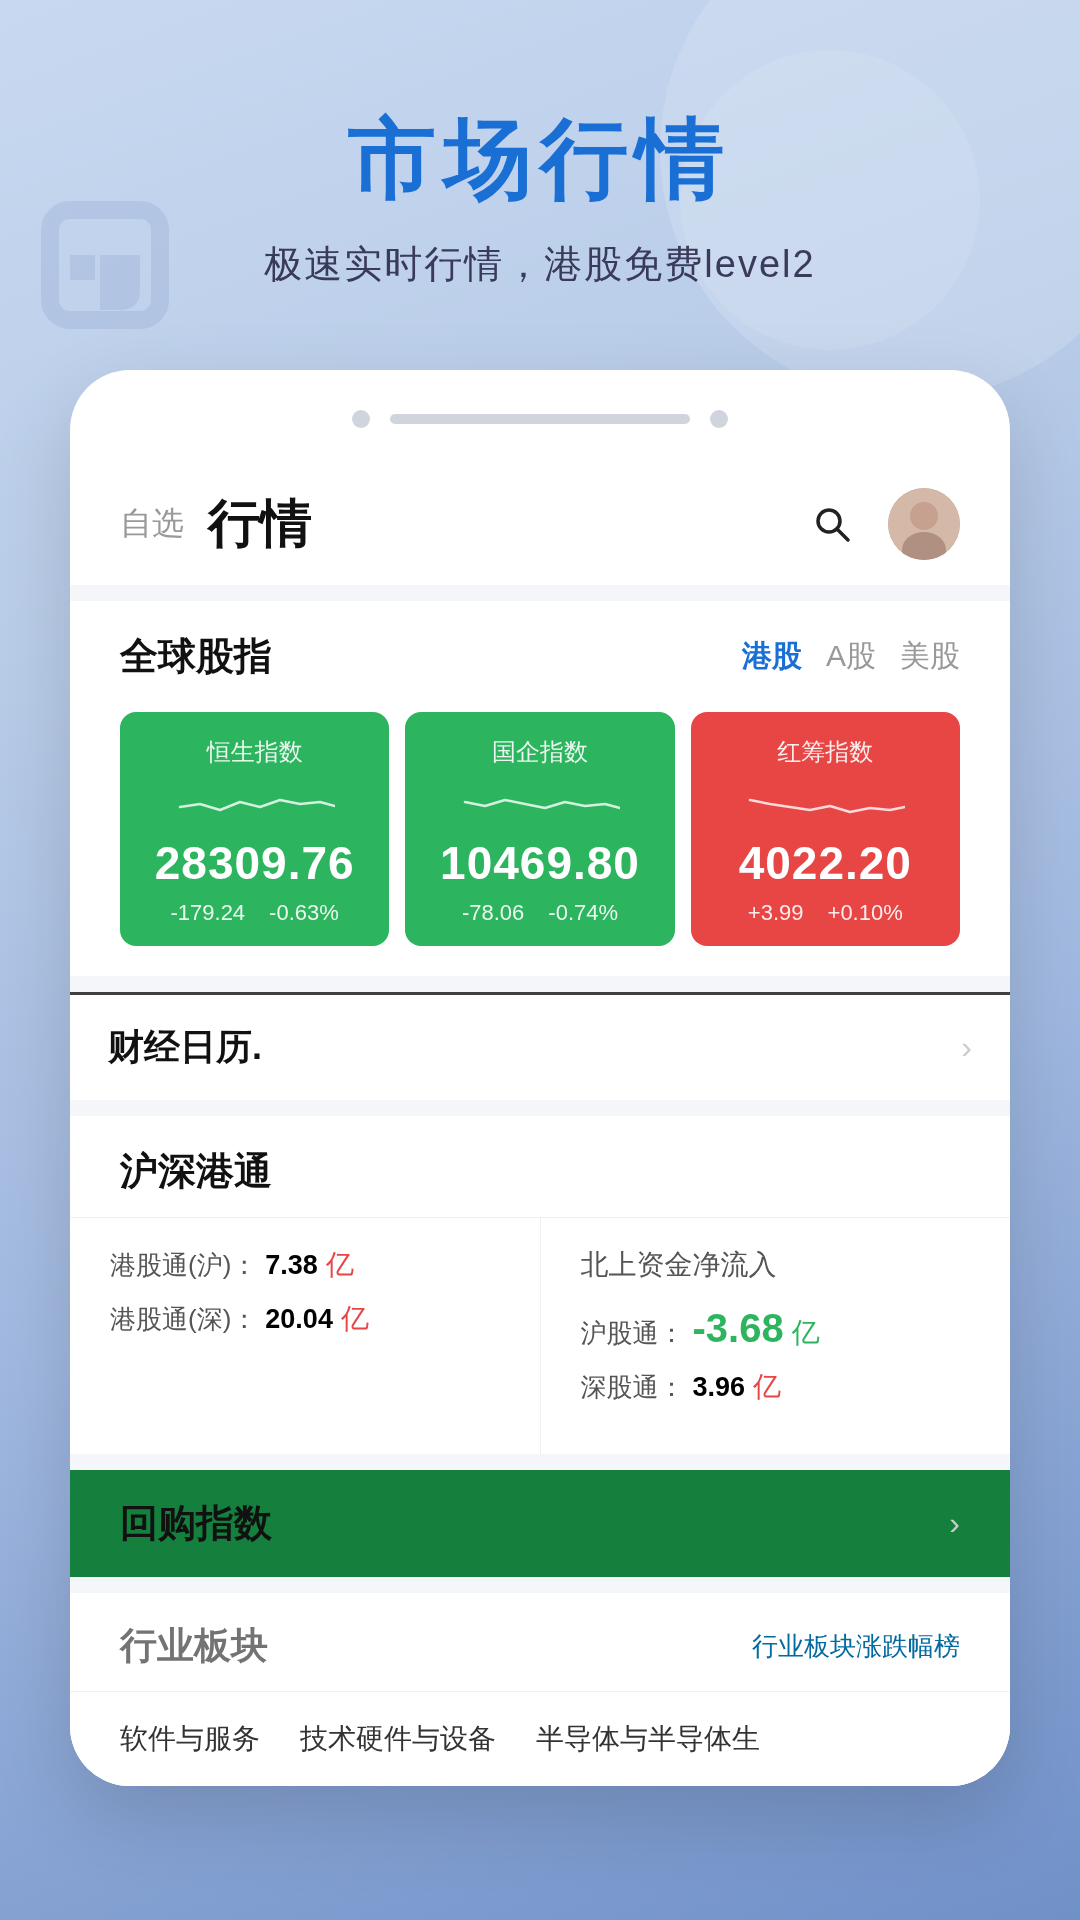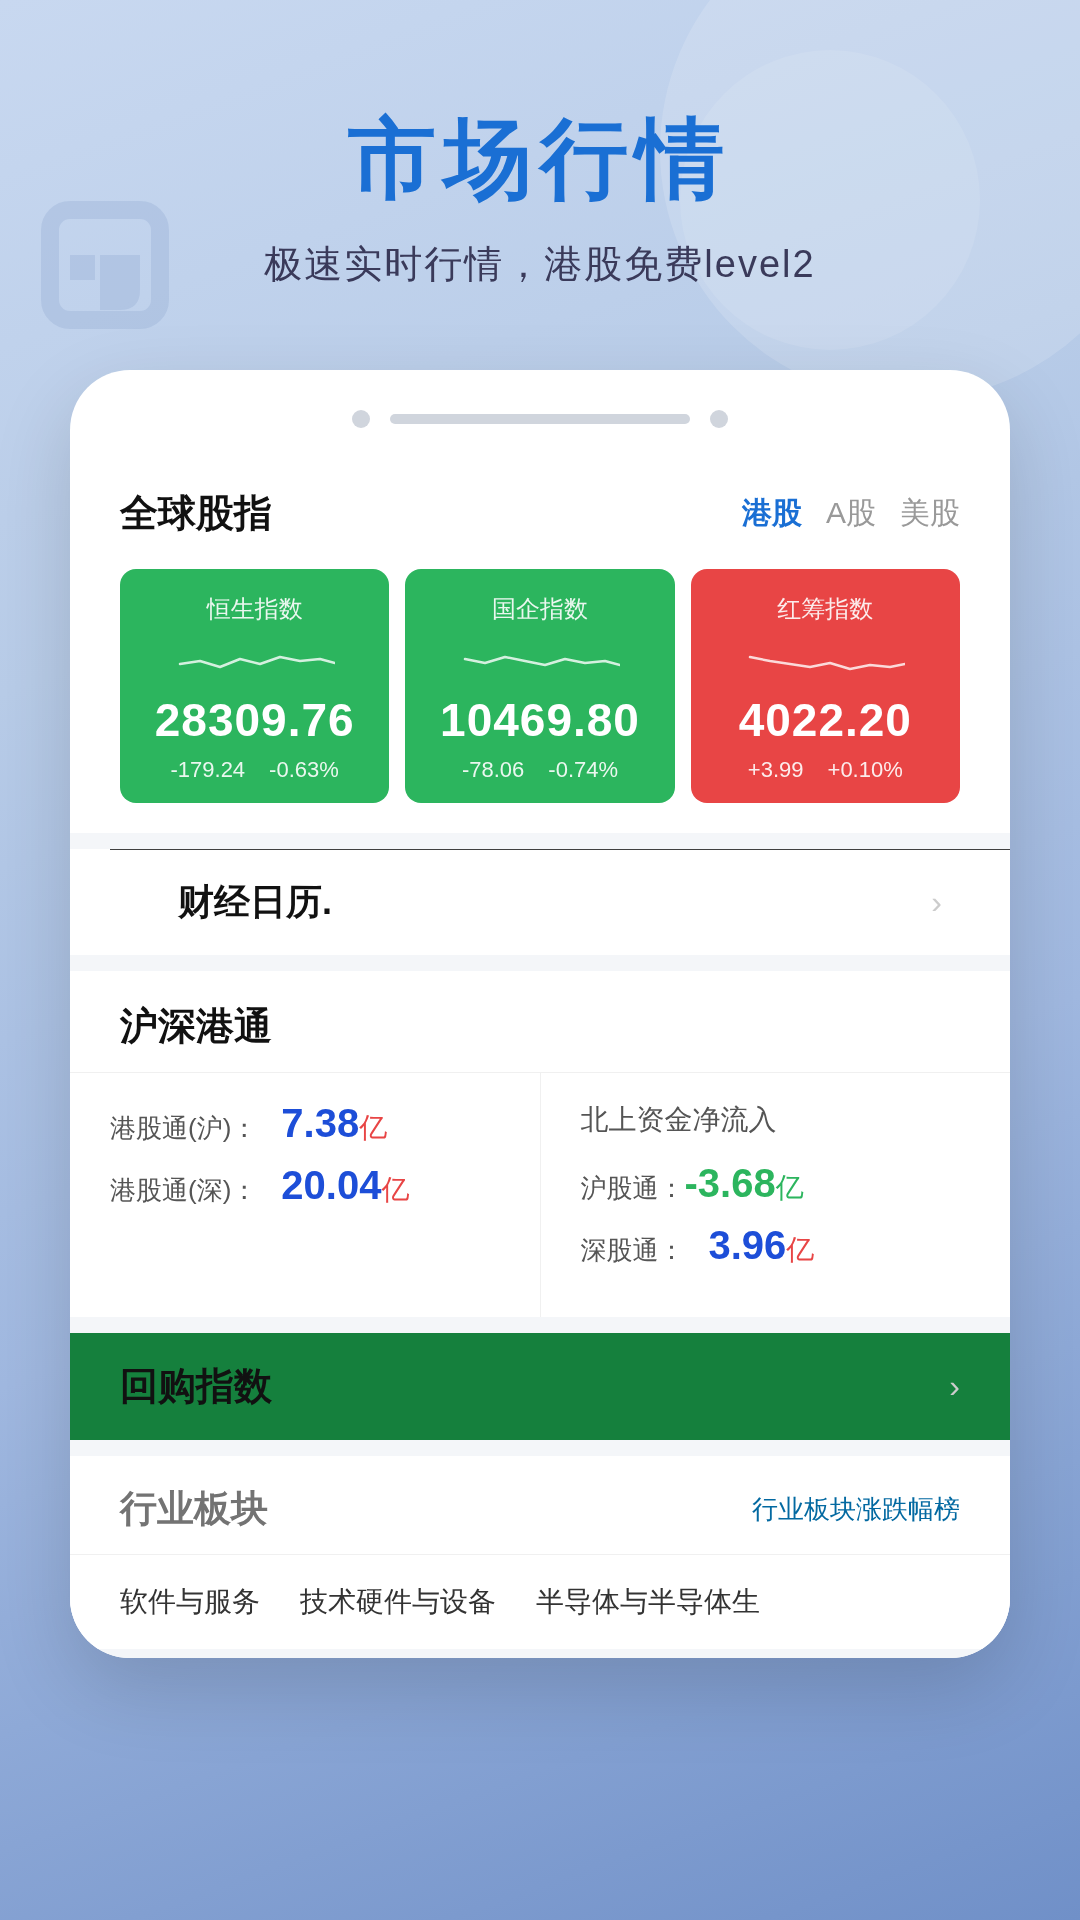--- a/index.html
+++ b/index.html
@@ -230,26 +230,25 @@
       justify-content: center;
       gap: 24px;
     }
     .card-change {
       font-size: 22px;
       opacity: 0.9;
     }
 
     
     .financial-calendar {
-      padding: 28px 68px;
+      padding: 28px 38px;
       display: flex;
       align-items: center;
       justify-content: space-between;
-      border-top: 1px solid #404040;
-      margin-left: 40px;
+      border-top: 3px solid #404040;
     }
     .financial-title {
       font-size: 36px;
       font-weight: 600;
       color: #111;
     }
 
     
     .hsg-section {
       background: #fff;
@@ -273,32 +272,31 @@
       border-right: 1px solid #f0f0f0;
     }
     .hsg-col-title {
       font-size: 28px;
       color: #555;
       margin-bottom: 22px;
     }
     .hsg-row {
       display: flex;
       align-items: baseline;
-      gap: 0;
+      gap: 8px;
       margin-bottom: 16px;
     }
     .hsg-label {
       font-size: 26px;
       color: #555;
     }
     .hsg-value-red {
-      font-size: 40px;
-      font-weight: 700;
-      color: #1d4ed8;
-      margin-left: 24px;
+      font-size: 27px;
+      font-weight: 700;
+      color: #000000;
     }
     .hsg-value-green {
       font-size: 40px;
       font-weight: 700;
       color: #2cb55e;
     }
     .hsg-unit {
       font-size: 28px;
       font-weight: 400;
       color: #e84545;
@@ -380,20 +378,41 @@
   <div class="phone-mockup">
 
     <div class="phone-top-bar">
       <div class="phone-dot"></div>
       <div class="phone-bar"></div>
       <div class="phone-dot"></div>
     </div>
 
     <div class="app-content">
 
+      <div class="nav-header section">
+        <div class="nav-left">
+          <span class="nav-zixuan">自选</span>
+          <span class="nav-title">行情</span>
+        </div>
+        <div class="nav-right">
+          <div class="search-icon-wrap">
+            <svg width="44" height="44" viewBox="0 0 44 44" fill="none">
+              <circle cx="19" cy="19" r="11" stroke="#222" stroke-width="3.5" fill="none"></circle>
+              <line x1="27" y1="27" x2="38" y2="38" stroke="#222" stroke-width="3.5" stroke-linecap="round"></line>
+            </svg>
+          </div>
+          <div class="avatar">
+            <svg width="72" height="72" viewBox="0 0 72 72" fill="none">
+              <circle cx="36" cy="36" r="36" fill="#d4b8a8"></circle>
+              <ellipse cx="36" cy="28" rx="14" ry="14" fill="#c8a090"></ellipse>
+              <ellipse cx="36" cy="62" rx="22" ry="18" fill="#b09080"></ellipse>
+            </svg>
+          </div>
+        </div>
+      </div>
 
       <div class="section">
         <div class="section-header">
           <span class="section-title">全球股指</span>
           <div class="section-tabs">
             <span class="tab-item active">港股</span>
             <span class="tab-item">A股</span>
             <span class="tab-item">美股</span>
           </div>
         </div>

